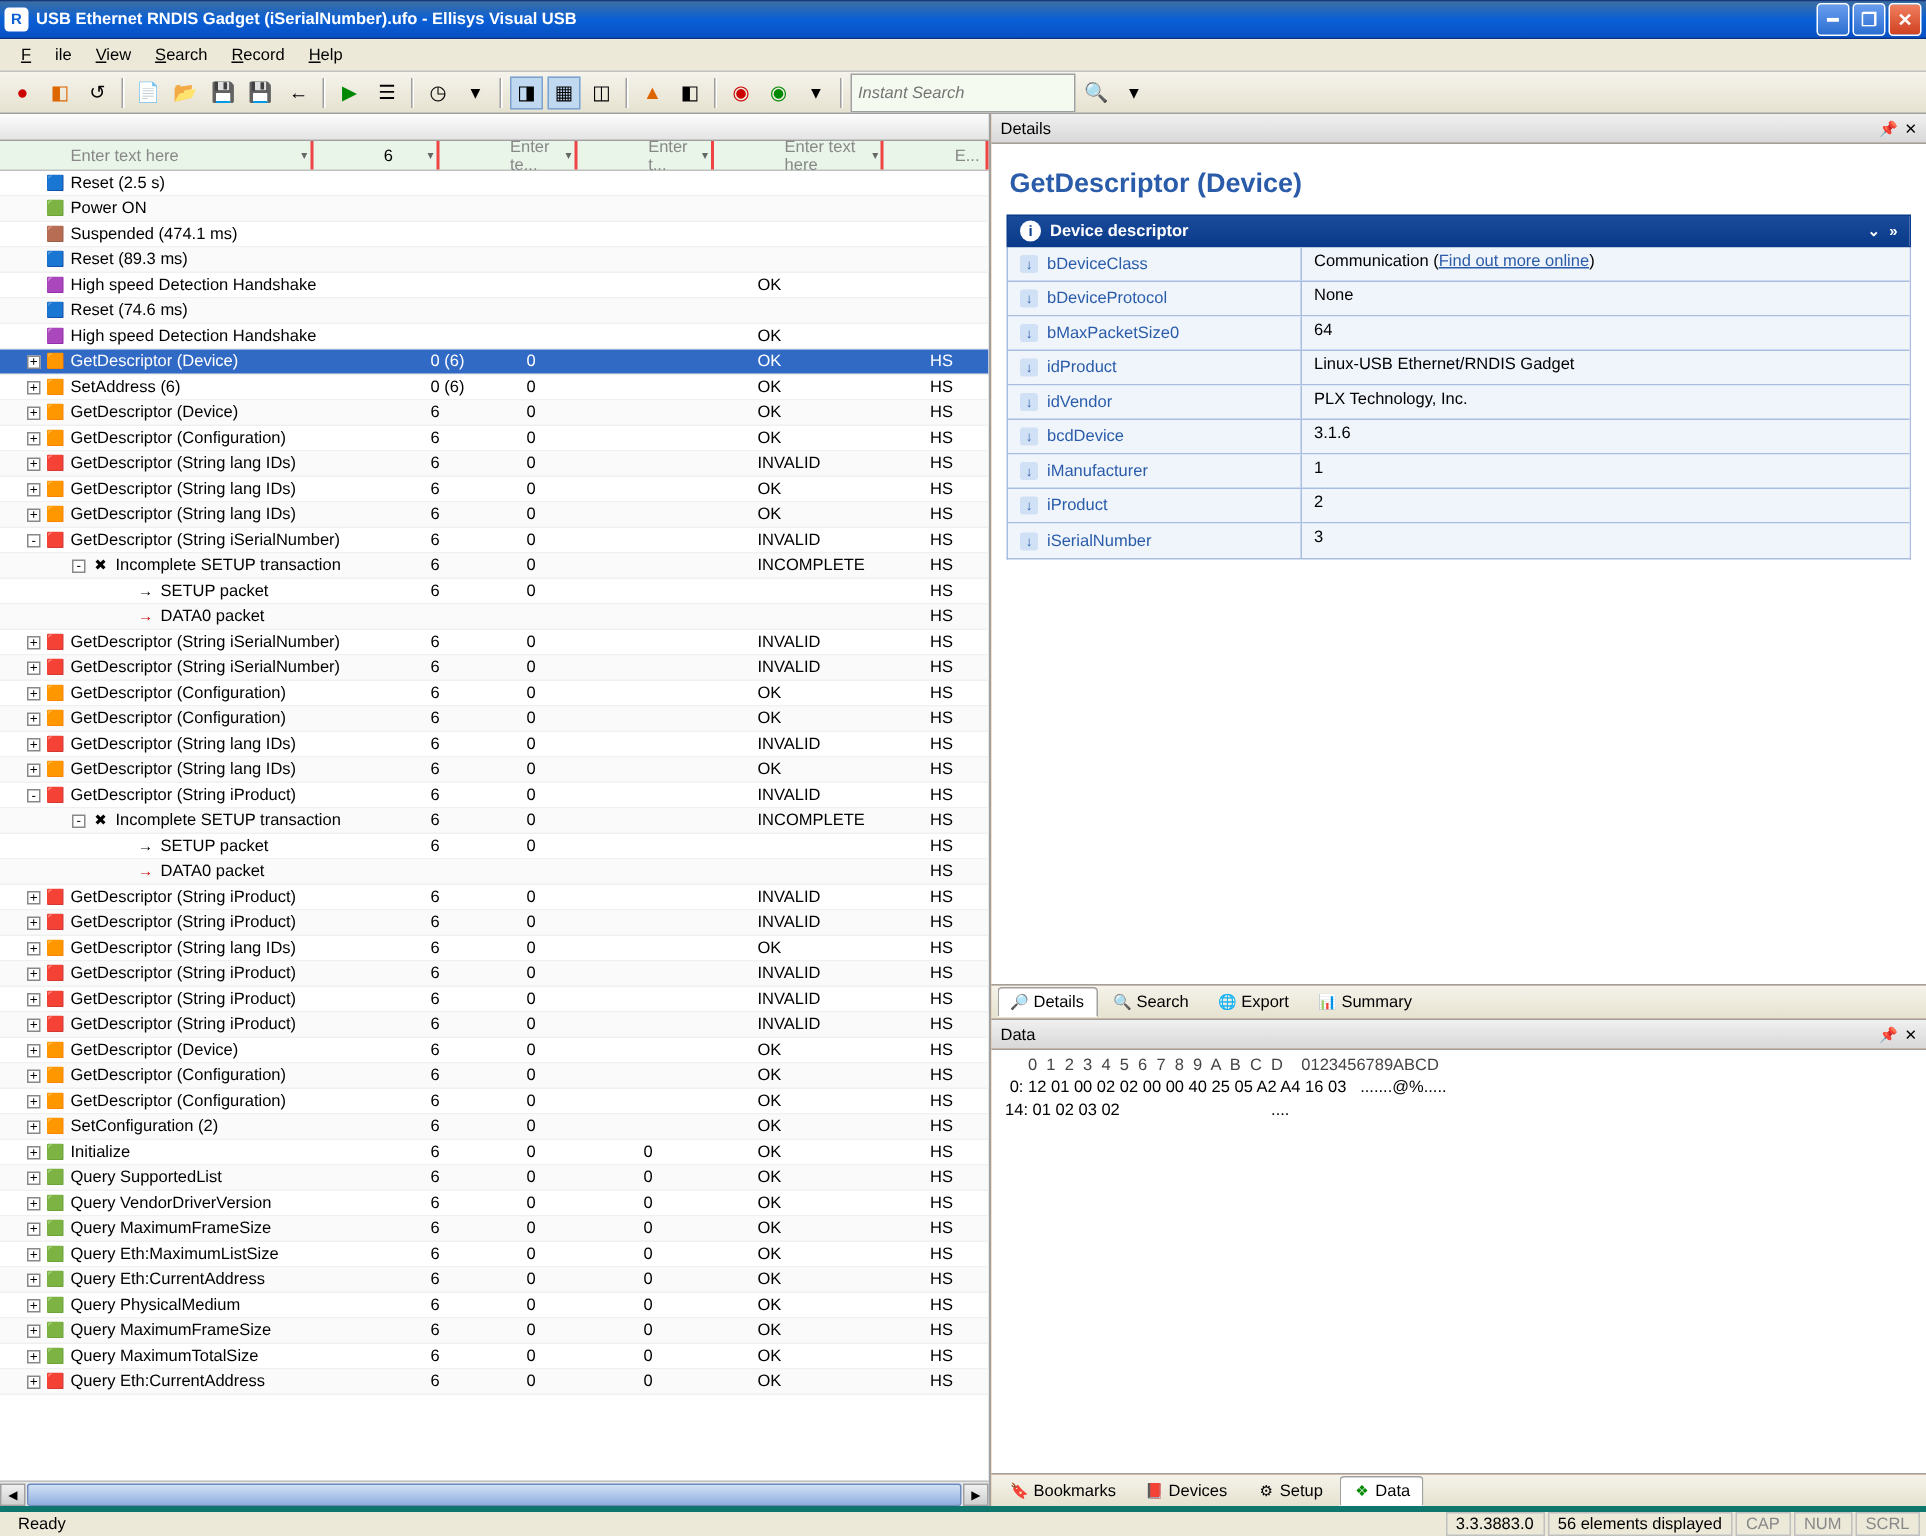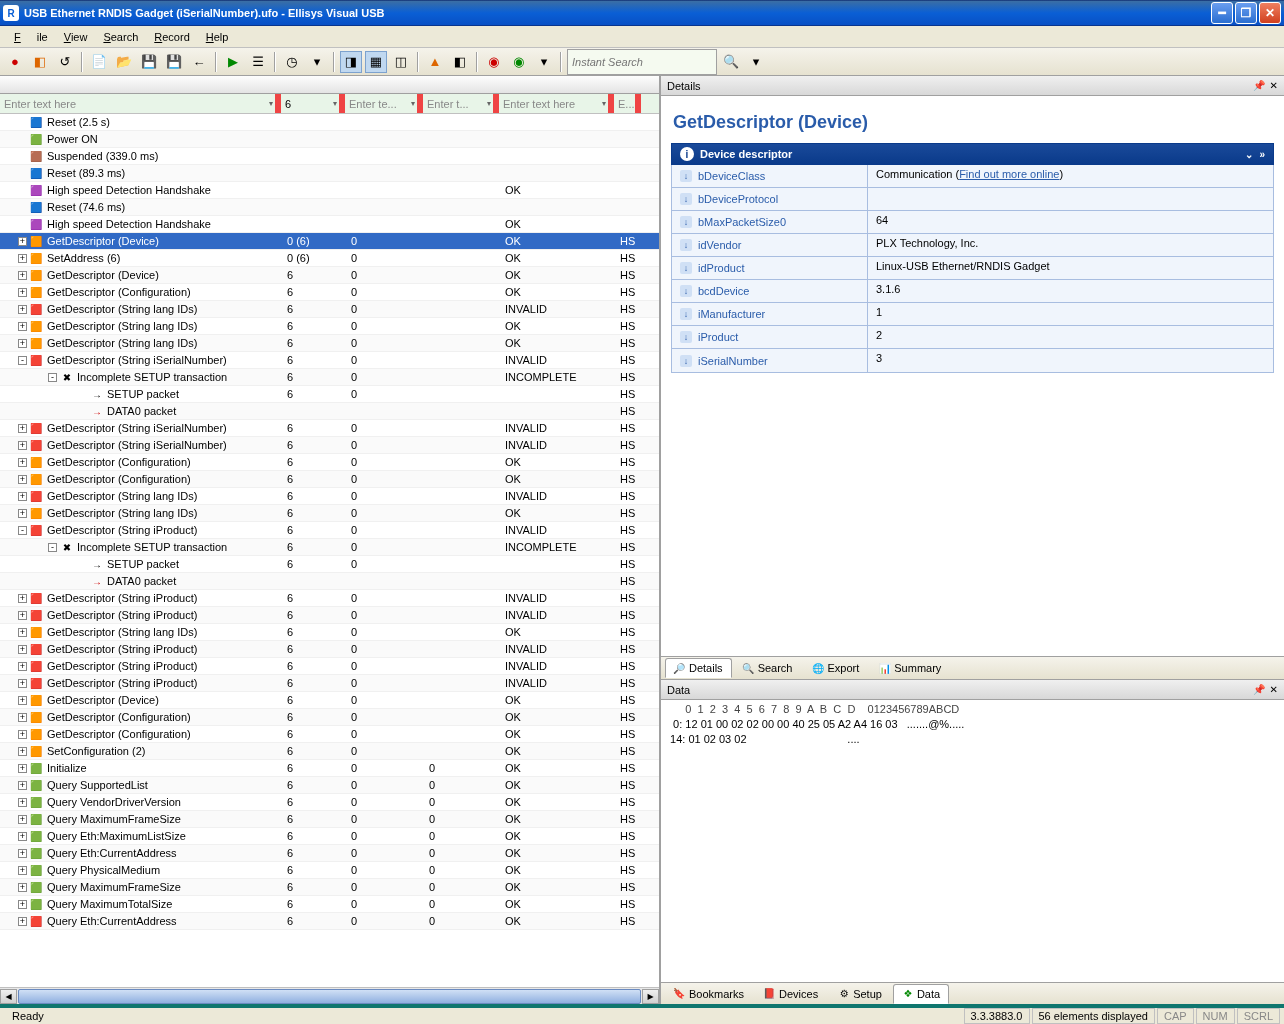--- a/index.html
+++ b/index.html
@@ -28,21 +28,21 @@
 
 
 .main { display:flex; height:calc(100vh - 26px - 22px - 28px - 20px); }
 .left { width:661px; display:flex; flex-direction:column; border-right:2px solid #a0a0a0; background:#fff; }
 .right { flex:1; display:flex; flex-direction:column; background:#fdba74; }
 
 
 .gridhdr { display:flex; height:18px; background:linear-gradient(#fdfdfd,#e4e4e4); border-bottom:1px solid #a0a0a0; }
 .gridhdr div { border-right:1px solid #c0c0c0; padding:2px 6px; overflow:hidden; white-space:nowrap;margin-top:48px; }
 .gridfilter { display:flex; height:20px; background:#e8f5e8; border-bottom:1px solid #c0c0c0; }
-.gridfilter div { border-right:6px solid #ef4444; padding:4px 4px; display:flex; align-items:center; color:#888; position:relative; }
+.gridfilter div { border-right:2px solid #ef4444; padding:4px 4px; display:flex; align-items:center; color:#888; position:relative;margin-left:43px; }
 .gridfilter div::after { content:"▾"; position:absolute; right:2px; font-size:8px; color:#666; }
 .gridfilter div.nofilter::after { content:""; }
 
 
 .c-item { width:281px; }
 .c-dev  { width:64px; }
 .c-end  { width:78px; }
 .c-int  { width:76px; }
 .c-stat { width:115px; }
 .c-sp   { width:27px; }
@@ -198,21 +198,21 @@
           <div class="c-dev"></div>
           <div class="c-end"></div>
           <div class="c-int"></div>
           <div class="c-stat"></div>
           <div class="c-sp"></div>
         </div>
         <div class="row">
           <div class="c-item indent1">
             <span class="noexp"></span>
             <span class="ico ">🟫</span>
-            <span>Suspended (339.0 ms)</span>
+            <span>Suspended (474.1 ms)</span>
           </div>
           <div class="c-dev"></div>
           <div class="c-end"></div>
           <div class="c-int"></div>
           <div class="c-stat"></div>
           <div class="c-sp"></div>
         </div>
         <div class="row">
           <div class="c-item indent1">
             <span class="noexp"></span>
@@ -787,32 +787,33 @@
         <span class="chev">⌄</span>
         <span class="chev">»</span>
       </div>
       <div class="desc-table" id="desc-table">
           <div class="desc-row">
             <div class="k">bDeviceClass</div>
             <div class="v">Communication (<a>Find out more online</a>)</div>
           </div>
           <div class="desc-row">
             <div class="k">bDeviceProtocol</div>
+            <div class="v">None</div>
           </div>
           <div class="desc-row">
             <div class="k">bMaxPacketSize0</div>
             <div class="v">64</div>
           </div>
           <div class="desc-row">
+            <div class="k">idProduct</div>
+            <div class="v">Linux-USB Ethernet/RNDIS Gadget</div>
+          </div>
+          <div class="desc-row">
             <div class="k">idVendor</div>
             <div class="v">PLX Technology, Inc.</div>
-          </div>
-          <div class="desc-row">
-            <div class="k">idProduct</div>
-            <div class="v">Linux-USB Ethernet/RNDIS Gadget</div>
           </div>
           <div class="desc-row">
             <div class="k">bcdDevice</div>
             <div class="v">3.1.6</div>
           </div>
           <div class="desc-row">
             <div class="k">iManufacturer</div>
             <div class="v">1</div>
           </div>
           <div class="desc-row">

